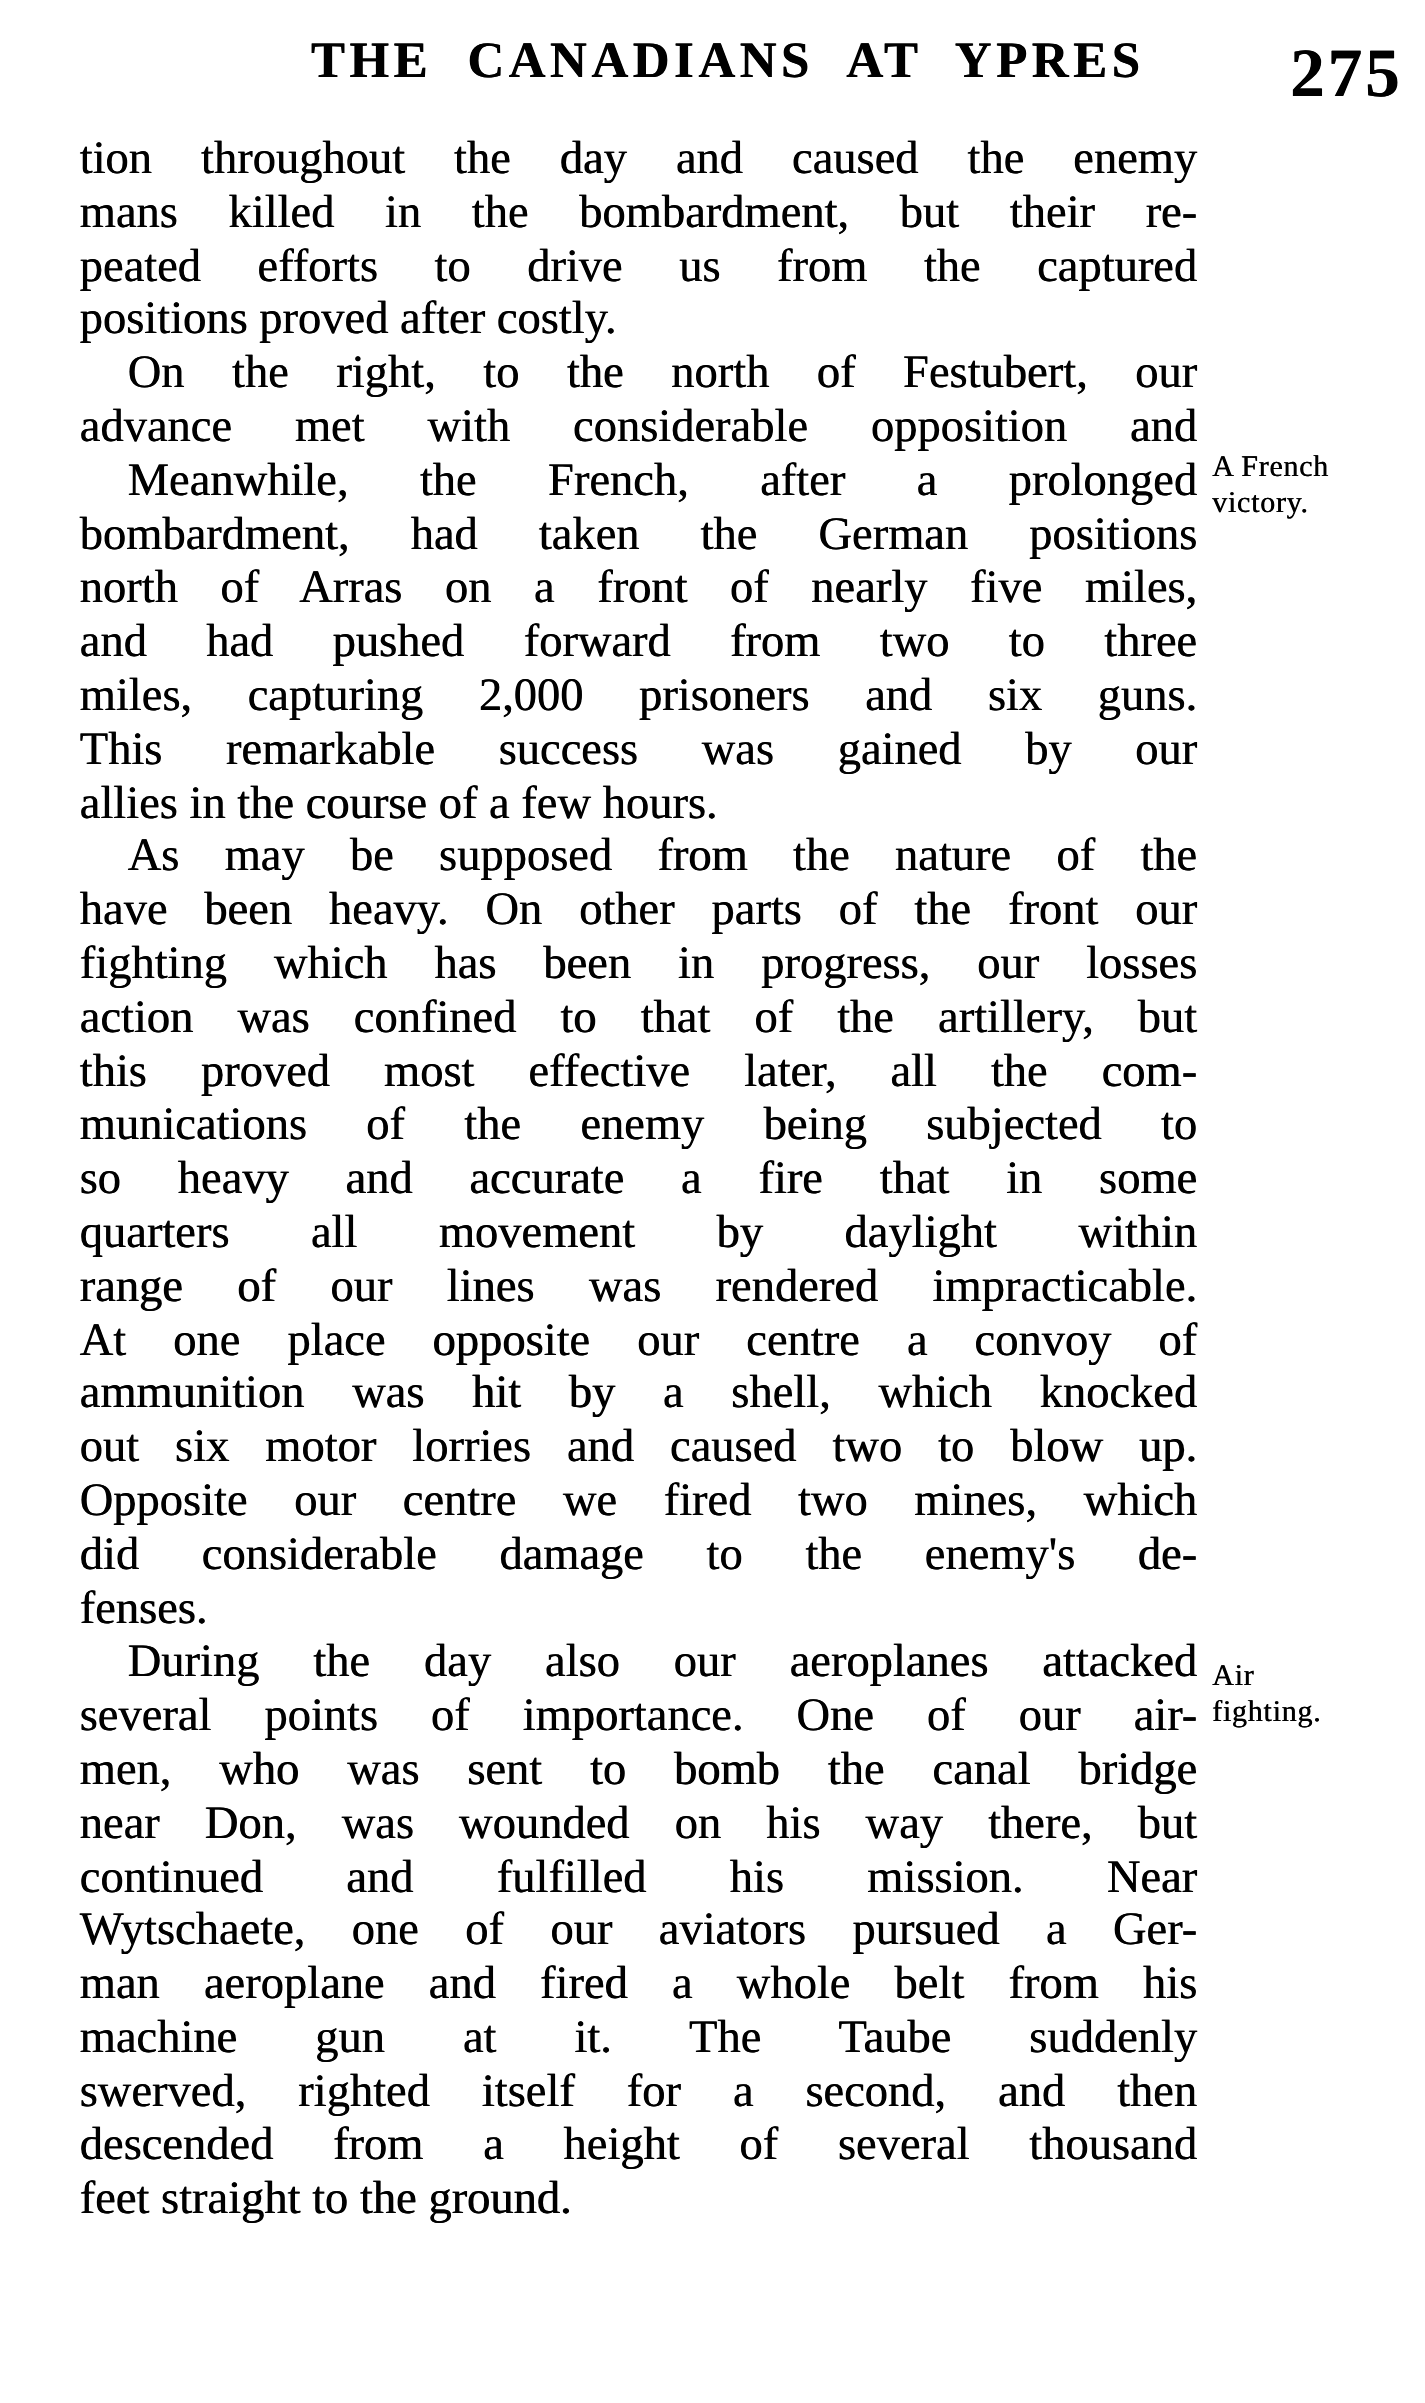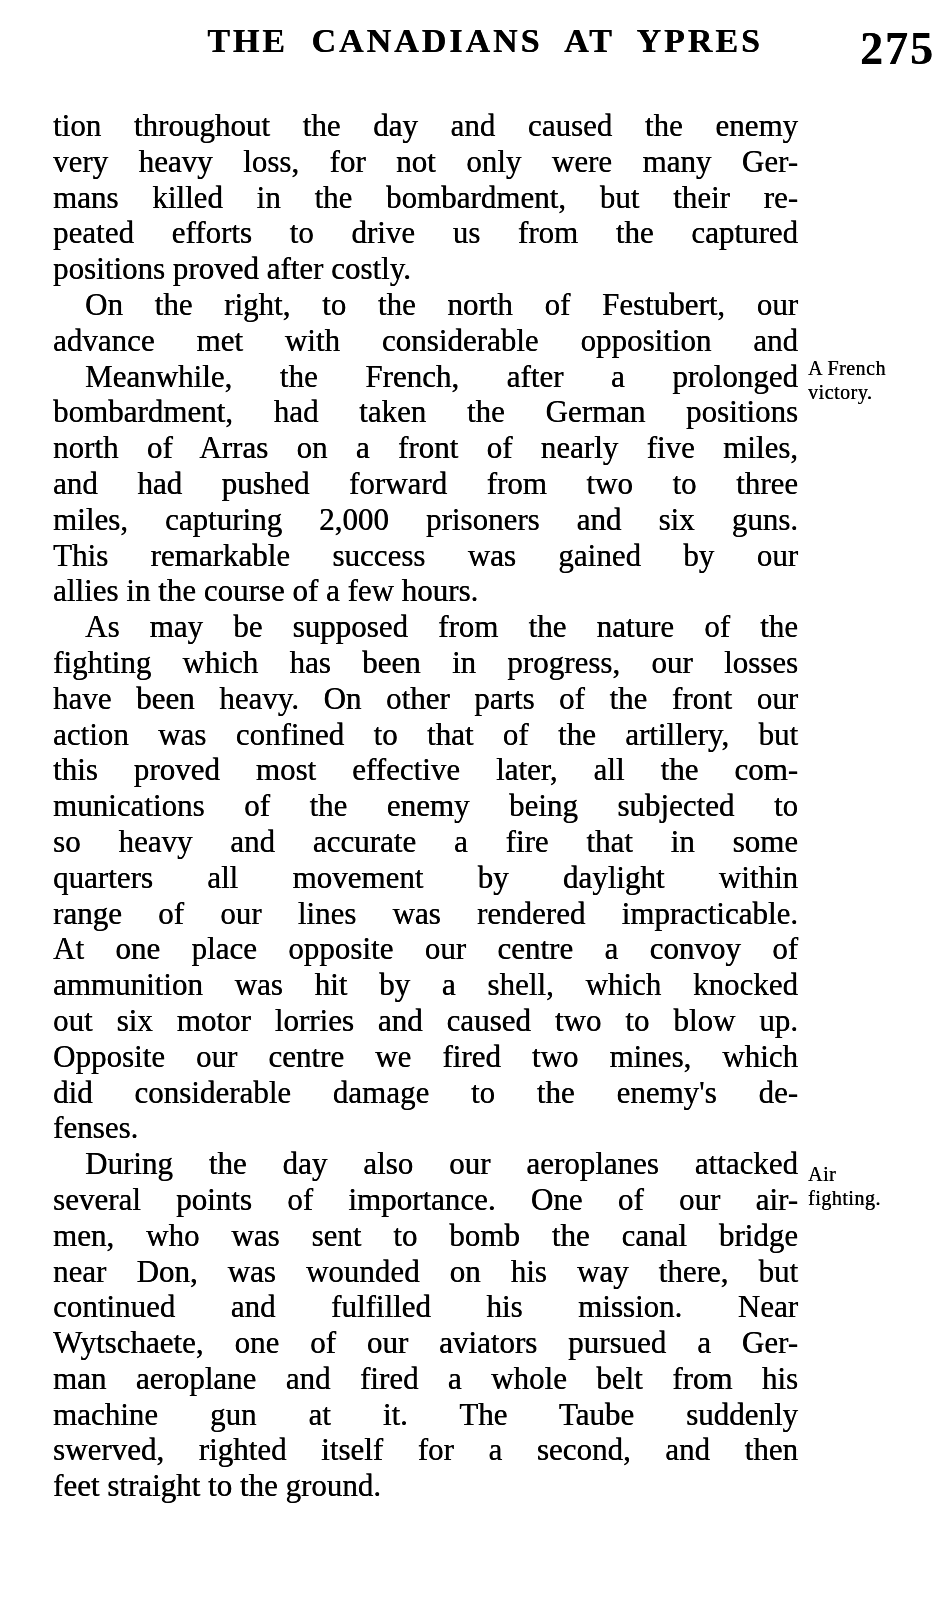--- a/index.html
+++ b/index.html
@@ -34,21 +34,21 @@
     position: absolute;
     top: 22px;
     right: 35px;
     font-size: 46px;
     font-weight: bold;
     letter-spacing: 2px;
   }
   .page-body {
     position: absolute;
     left: 33px;
-    top: 108px;
+    top: 87px;
     width: 745px;
     font-size: 31px;
     line-height: 35.8px;
   }
   .paragraph {
     position: relative;
   }
   .line {
     height: 35.8px;
     text-align: justify;
@@ -75,21 +75,20 @@
 </style>
 </head>
 <body>
 
 <div class="page" style="background: rgb(255, 255, 255); color: rgb(0, 0, 0);">
   <div class="header-title">THE CANADIANS AT YPRES</div>
   <div class="page-number">275</div>
   <div class="page-body" id="page-body">
       <div class="paragraph">
         <div class="line">tion throughout the day and caused the enemy</div>
-        <div class="line">very heavy loss, for not only were many Ger-</div>
         <div class="line">mans killed in the bombardment, but their re-</div>
         <div class="line">peated efforts to drive us from the captured</div>
         <div class="line last">positions proved after costly.</div>
       </div>
       <div class="paragraph">
         <div class="line indent">On the right, to the north of Festubert, our</div>
         <div class="line">advance met with considerable opposition and</div>
       </div>
       <div class="paragraph">
         <div class="margin-note note-2">
@@ -99,22 +98,22 @@
         <div class="line indent">Meanwhile, the French, after a prolonged</div>
         <div class="line">bombardment, had taken the German positions</div>
         <div class="line">north of Arras on a front of nearly five miles,</div>
         <div class="line">and had pushed forward from two to three</div>
         <div class="line">miles, capturing 2,000 prisoners and six guns.</div>
         <div class="line">This remarkable success was gained by our</div>
         <div class="line last">allies in the course of a few hours.</div>
       </div>
       <div class="paragraph">
         <div class="line indent">As may be supposed from the nature of the</div>
+        <div class="line">have been heavy. On other parts of the front our</div>
         <div class="line">fighting which has been in progress, our losses</div>
-        <div class="line">have been heavy. On other parts of the front our</div>
         <div class="line">action was confined to that of the artillery, but</div>
         <div class="line">this proved most effective later, all the com-</div>
         <div class="line">munications of the enemy being subjected to</div>
         <div class="line">so heavy and accurate a fire that in some</div>
         <div class="line">quarters all movement by daylight within</div>
         <div class="line">range of our lines was rendered impracticable.</div>
         <div class="line">At one place opposite our centre a convoy of</div>
         <div class="line">ammunition was hit by a shell, which knocked</div>
         <div class="line">out six motor lorries and caused two to blow up.</div>
         <div class="line">Opposite our centre we fired two mines, which</div>
@@ -128,16 +127,17 @@
         </div>
         <div class="line indent">During the day also our aeroplanes attacked</div>
         <div class="line">several points of importance.  One of our air-</div>
         <div class="line">men, who was sent to bomb the canal bridge</div>
         <div class="line">near Don, was wounded on his way there, but</div>
         <div class="line">continued and fulfilled his mission.  Near</div>
         <div class="line">Wytschaete, one of our aviators pursued a Ger-</div>
         <div class="line">man aeroplane and fired a whole belt from his</div>
         <div class="line">machine gun at it.  The Taube suddenly</div>
         <div class="line">swerved, righted itself for a second, and then</div>
+        <div class="line">descended from a height of several thousand</div>
         <div class="line last">feet straight to the ground.</div>
       </div>
     </div>
 </div>
 
 </body></html>

